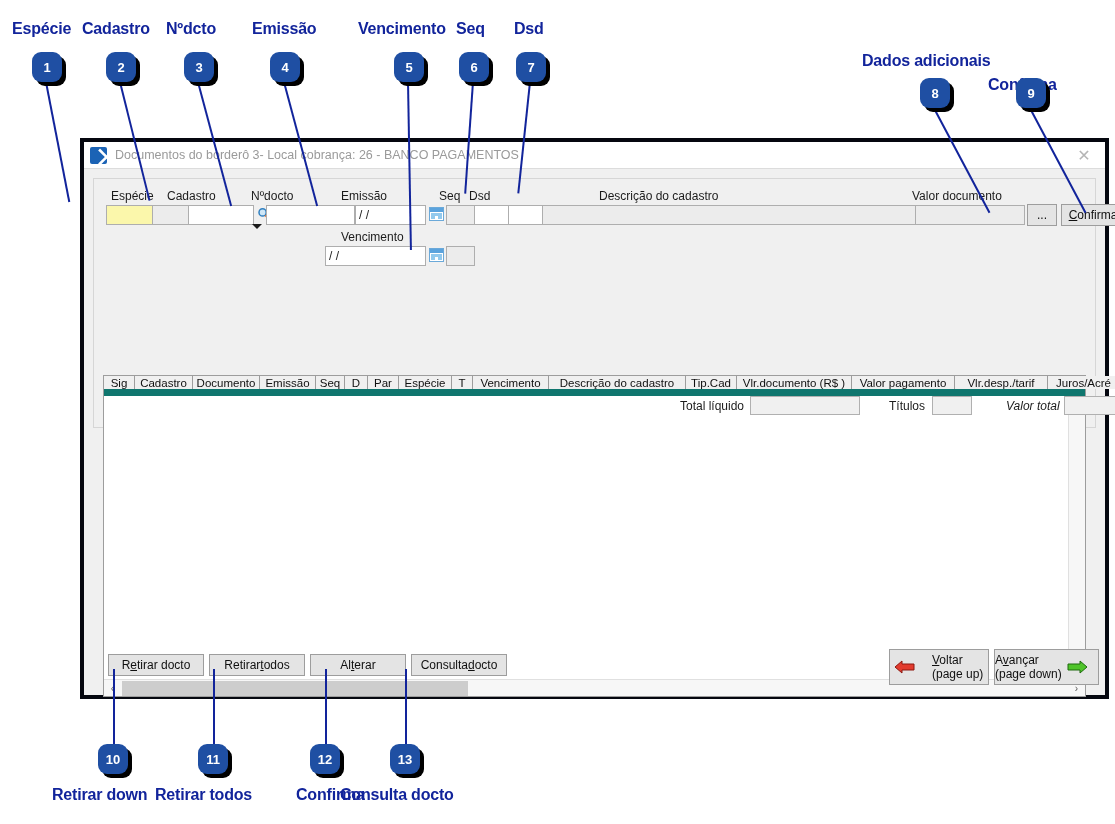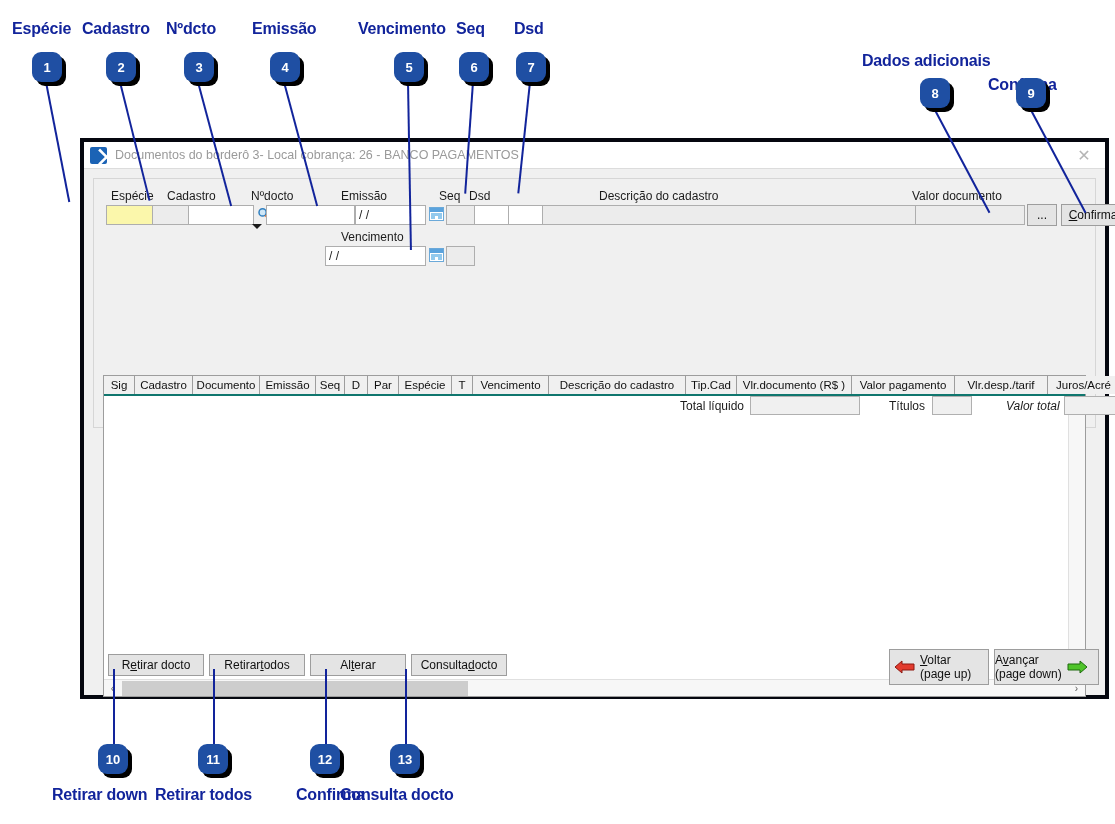--- a/index.html
+++ b/index.html
@@ -88,21 +88,21 @@
     display:flex;align-items:center;justify-content:center;
     font-family:"Liberation Sans", sans-serif;
   }
   .btn u{text-decoration:underline;}
   
   .grid-wrap{
     position:absolute;left:9px;top:196px;right:9px;height:322px;
     background:#ffffff;border:1px solid #9d9d9d;box-sizing:border-box;
   }
   .grid-head{
-    display:flex;height:20px;background:#84cc16;border-bottom:2px solid #0f766e;
+    display:flex;height:20px;background:#84cc16;border-bottom:7px solid #0f766e;
     box-sizing:border-box;
     text-align:center;
   }
   .gh{
     border-right:1px solid #9d9d9d;font-size:11.5px;color:#101010;
     display:flex;align-items:center;justify-content:center;
     box-sizing:border-box;flex:0 0 auto;background:#f0f0f0;
     overflow:hidden;white-space:nowrap;
   }
   .grid-body{position:absolute;left:0;right:17px;top:20px;bottom:17px;background:#ffffff;}
@@ -260,21 +260,21 @@
         <u>d</u>
         <span>octo</span>
     </div>
 
     <div class="navbtn" style="left:805px;top:480px;width:100px;height:36px;padding-left:4px;">
       <span class="arrow-l" style="position:relative;flex:0 0 auto;">
         <svg width="22" height="16" viewBox="0 0 22 16">
           <polygon points="1,8 8,2 8,5 20,5 20,11 8,11 8,14" fill="#e23b2e" stroke="#8d1810" stroke-width="1"></polygon>
         </svg>
       </span>
-      <span class="txt" style="margin-left:4px;">
+      <span class="txt" style="margin-left:16px;">
         <u>V</u><span>oltar</span><br>
         <span>(page up)</span>
       </span>
     </div>
 
     <div class="navbtn" style="left:910px;top:480px;width:105px;height:36px;">
       <span class="txt">
         <span>A</span><u>v</u><span>ançar</span><br>
         <span>(page down)</span>
       </span>

